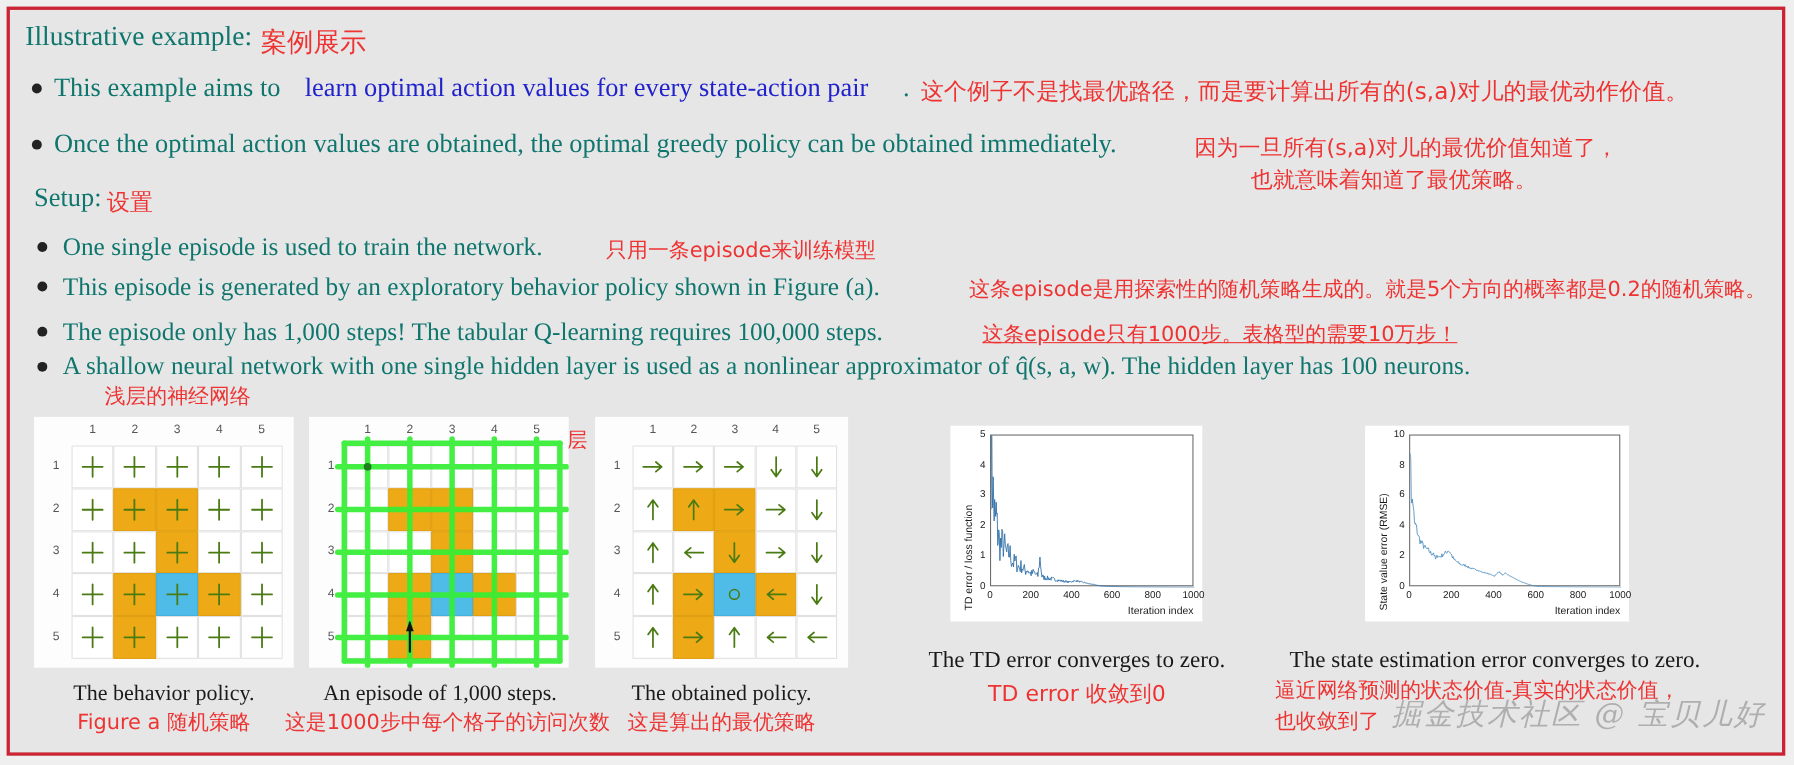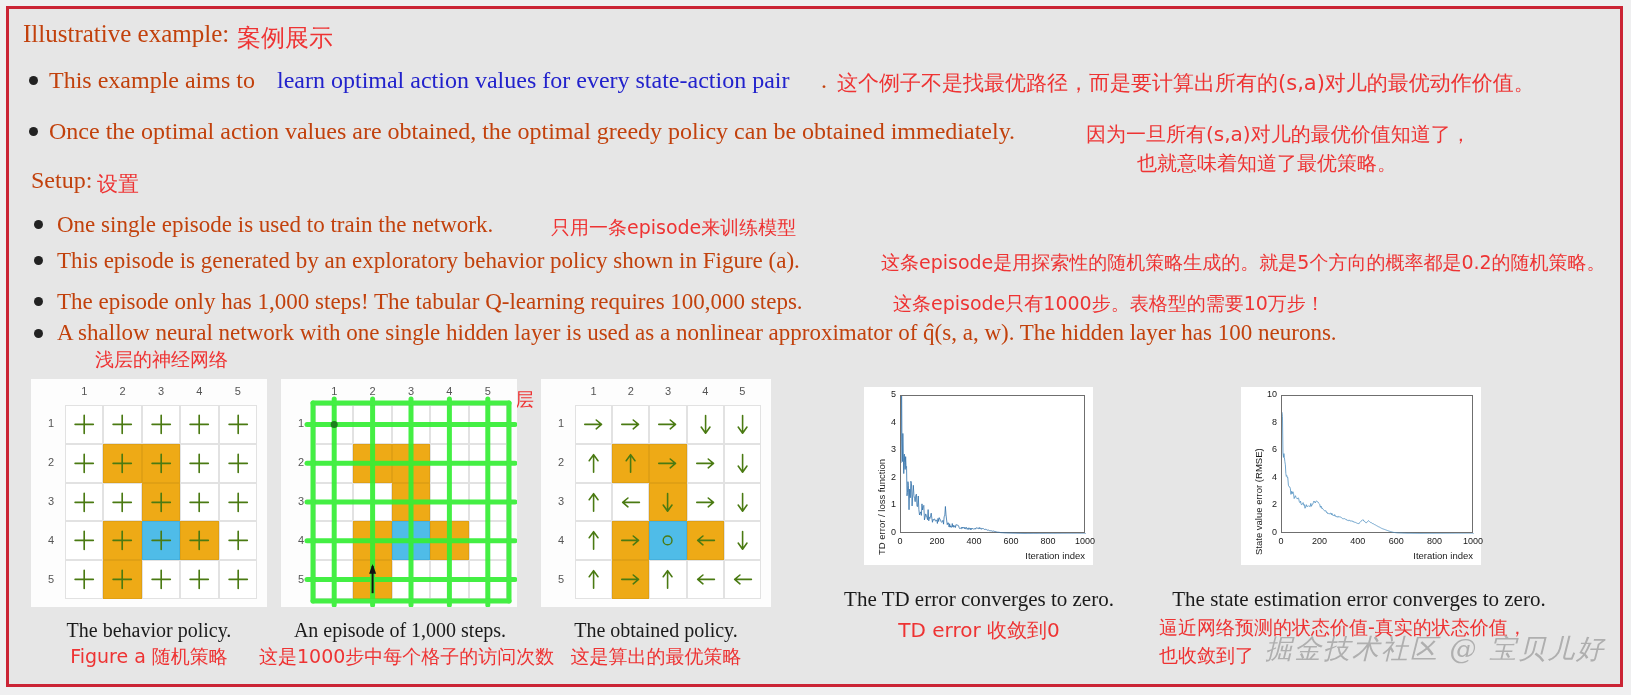--- a/index.html
+++ b/index.html
@@ -10,21 +10,21 @@
     overflow:hidden;
   }
   #slide{
     position:absolute;left:6px;top:6px;
     width:1617px;height:681px;
     background:#e6e6e6;
     border:3px solid #cb2435;
     box-sizing:border-box;
   }
   .txt{position:absolute;white-space:nowrap;}
-  .en{color:#c2410c;font-family:"Liberation Serif",serif;}
+  .en{color:#0f766e;font-family:"Liberation Serif",serif;}
   .cn{color:#ee3333;font-family:"DejaVu Sans",sans-serif;}
   .blue{color:#2222cc;}
   .bullet{position:absolute;width:9px;height:9px;border-radius:50%;background:#222;}
 
   
   .figbox{position:absolute;background:#fdfdfd;box-sizing:border-box;}
   .gridwrap{position:absolute;}
   .colhdr,.rowhdr{
     position:absolute;color:#555;font-size:11px;
     font-family:"Liberation Sans",sans-serif;text-align:center;
@@ -79,21 +79,21 @@
   <div class="bullet" style="left:25px;top:211px;"></div>
   <div class="txt en" style="left:48px;top:203px;font-size:23px;">One single episode is used to train the network.</div>
   <div class="txt cn" style="left:542px;top:206px;font-size:19px;">只用一条episode来训练模型</div>
 
   <div class="bullet" style="left:25px;top:247px;"></div>
   <div class="txt en" style="left:48px;top:239px;font-size:23px;">This episode is generated by an exploratory behavior policy shown in  Figure (a).</div>
   <div class="txt cn" style="left:872px;top:241px;font-size:19px;">这条episode是用探索性的随机策略生成的。就是5个方向的概率都是0.2的随机策略。</div>
 
   <div class="bullet" style="left:25px;top:288px;"></div>
   <div class="txt en" style="left:48px;top:280px;font-size:23px;">The episode only has 1,000 steps!  The tabular Q-learning requires 100,000 steps.</div>
-  <div class="txt cn" style="left:884px;top:282px;font-size:19px;">这条episode只有1000步。表格型的需要10万步！</div>
+  <div class="txt cn" style="left:884px;top:282px;font-size:19px;text-decoration:underline;">这条episode只有1000步。表格型的需要10万步！</div>
 
   <div class="bullet" style="left:25px;top:320px;"></div>
   <div class="txt en" style="left:48px;top:311px;font-size:23px;">A shallow neural network with one single hidden layer is used as a nonlinear approximator of  q̂(s, a, w).  The hidden layer has 100 neurons.</div>
   <div class="txt cn" style="left:86px;top:338px;font-size:19px;">浅层的神经网络</div>
   <div class="txt cn" style="left:392px;top:338px;font-size:19px;margin-top:40px;">只有一个隐藏层</div>
 
   <div class="figbox" style="left:22px;top:370px;width:236px;height:228px;"></div>
   <div id="grid1" class="gridwrap" style="left:22px;top:370px;width:236px;height:228px;">
       <div class="colhdr" style="left: 34px; top: 6px; width: 38.4px;">1</div>
       <div class="colhdr" style="left: 72.4px; top: 6px; width: 38.4px;">2</div>

